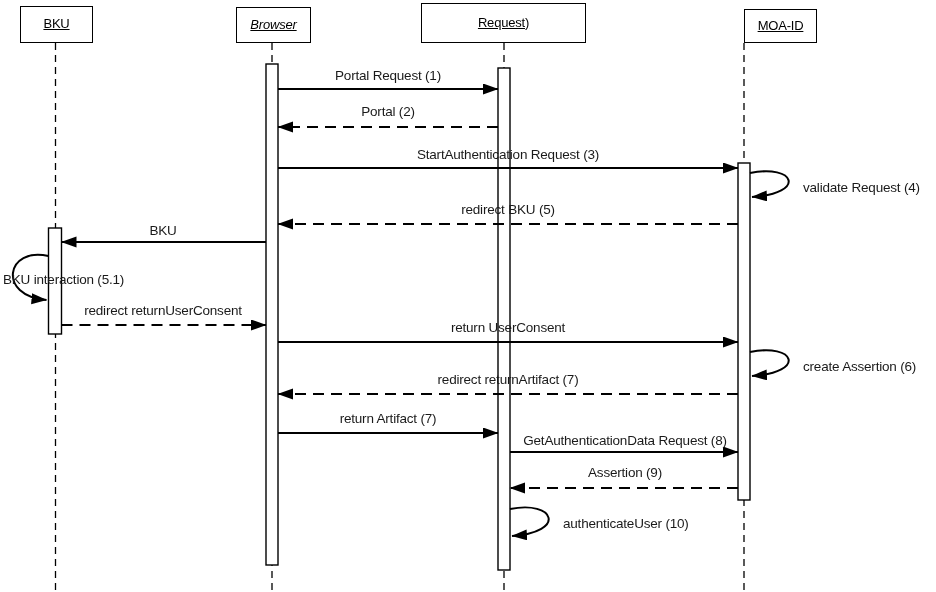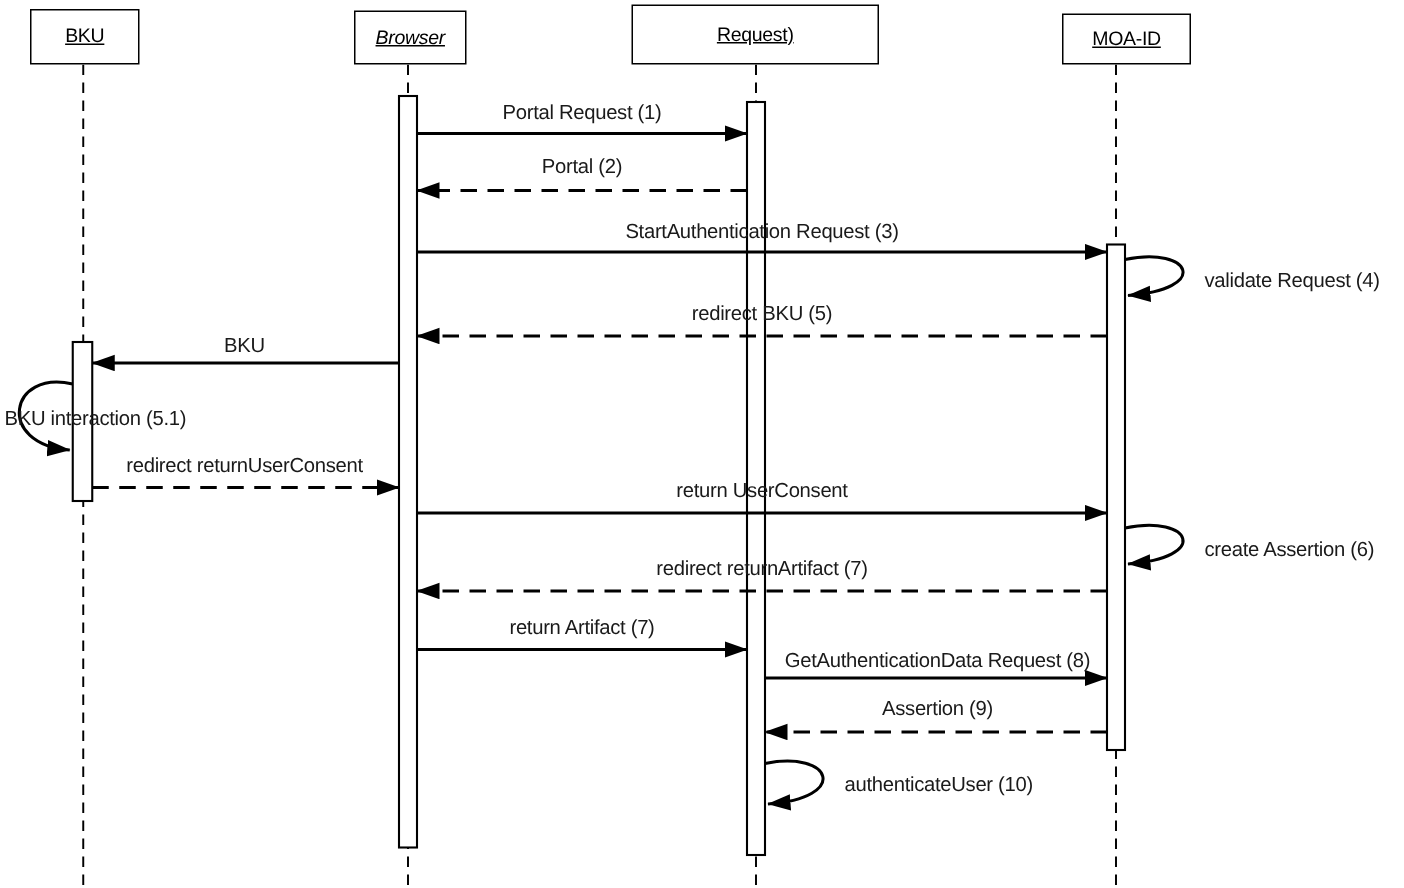--- a/index.html
+++ b/index.html
@@ -96,17 +96,17 @@
   <div id="actors-layer">
       <div class="actor-box" style="left: 20px; top: 6px; width: 73px; height: 37px;">
         <span>BKU</span>
       </div>
       <div class="actor-box" style="left: 236px; top: 7px; width: 75px; height: 36px; font-style: italic;">
         <span>Browser</span>
       </div>
       <div class="actor-box" style="left: 421px; top: 3px; width: 165px; height: 40px;">
         <span>Request)</span>
       </div>
-      <div class="actor-box" style="left: 708px; top: 9px; width: 86px; height: 34px;">
+      <div class="actor-box" style="left: 744px; top: 9px; width: 73px; height: 34px;">
         <span>MOA-ID</span>
       </div>
     </div>
 </div>
 
 </body></html>

